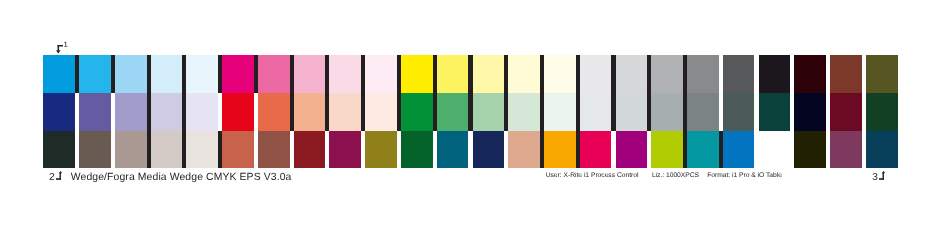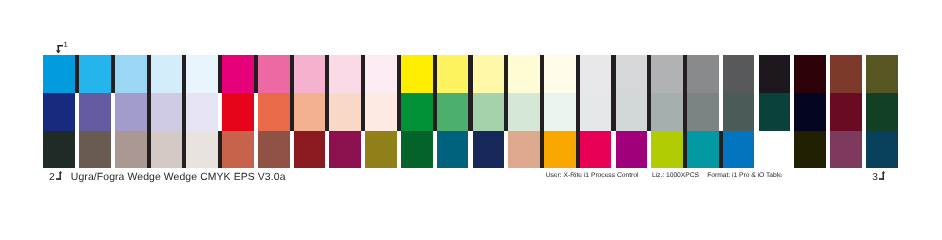--- a/index.html
+++ b/index.html
@@ -186,18 +186,18 @@
       <div class="sep" style="left: 568.05px; top: 75.2px; width: 4.11px; height: 37.6px; background: rgb(255, 255, 255);"></div>
       <div class="sep" style="left: 603.81px; top: 75.2px; width: 4.11px; height: 37.6px; background: rgb(255, 255, 255);"></div>
       <div class="sep" style="left: 639.57px; top: 75.2px; width: 4.11px; height: 37.6px; background: rgb(35, 31, 32);"></div>
       <div class="sep" style="left: 675.33px; top: 75.2px; width: 4.11px; height: 37.6px; background: rgb(35, 31, 32);"></div>
       <div class="sep" style="left: 711.09px; top: 75.2px; width: 4.11px; height: 37.6px; background: rgb(255, 255, 255);"></div>
       <div class="sep" style="left: 746.85px; top: 75.2px; width: 4.11px; height: 37.6px; background: rgb(255, 255, 255);"></div>
       <div class="sep" style="left: 782.61px; top: 75.2px; width: 4.11px; height: 37.6px; background: rgb(255, 255, 255);"></div>
       <div class="sep" style="left: 818.37px; top: 75.2px; width: 4.11px; height: 37.6px; background: rgb(255, 255, 255);"></div>
     </div>
 
-  <span class="cap" id="cap-main">Ugra/Fogra Wedge Wedge CMYK EPS V3.0a</span>
+  <span class="cap" id="cap-main">Wedge/Fogra Media Wedge CMYK EPS V3.0a</span>
   <span class="cap" id="cap-user">User: X-Rite i1 Process Control</span>
   <span class="cap" id="cap-liz">Liz.: 1000XPCS</span>
   <span class="cap" id="cap-format">Format: i1 Pro &amp; iO Table</span>
 
 </div>
 
 </body></html>

